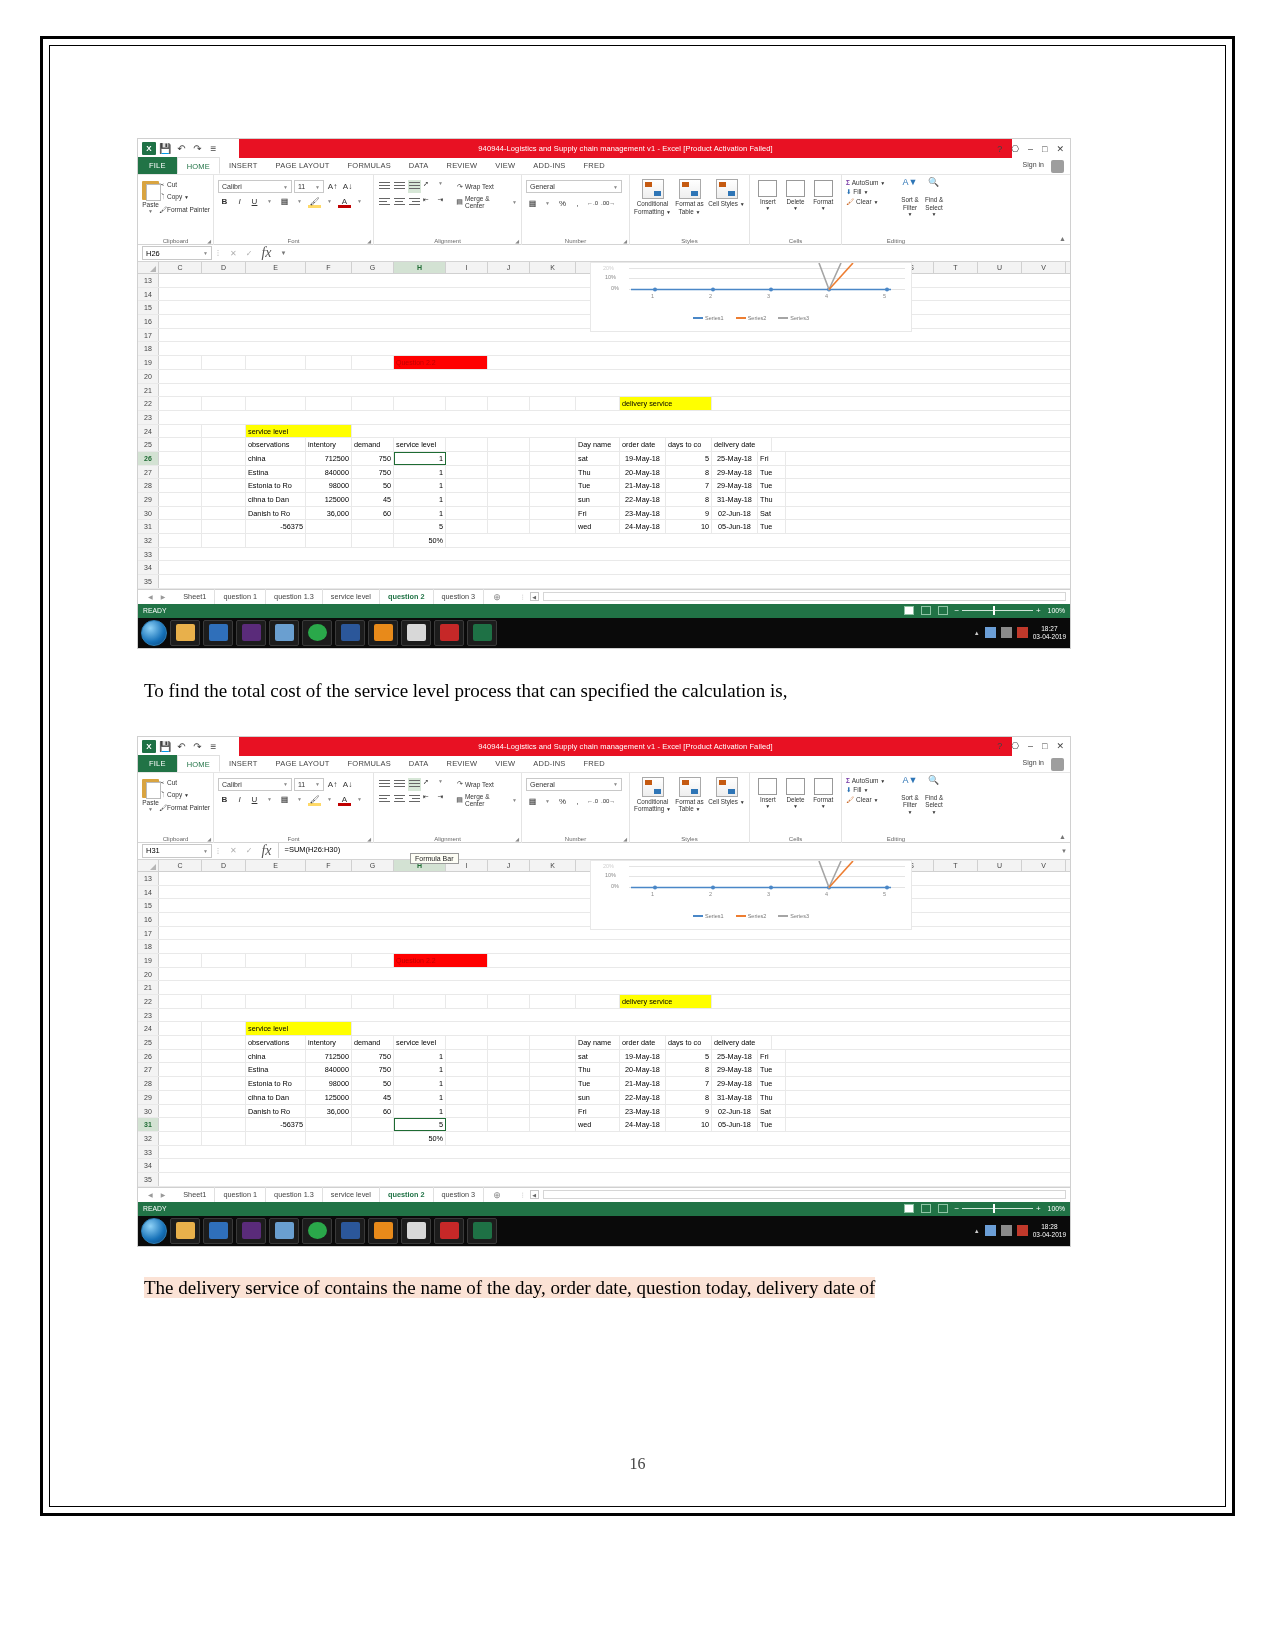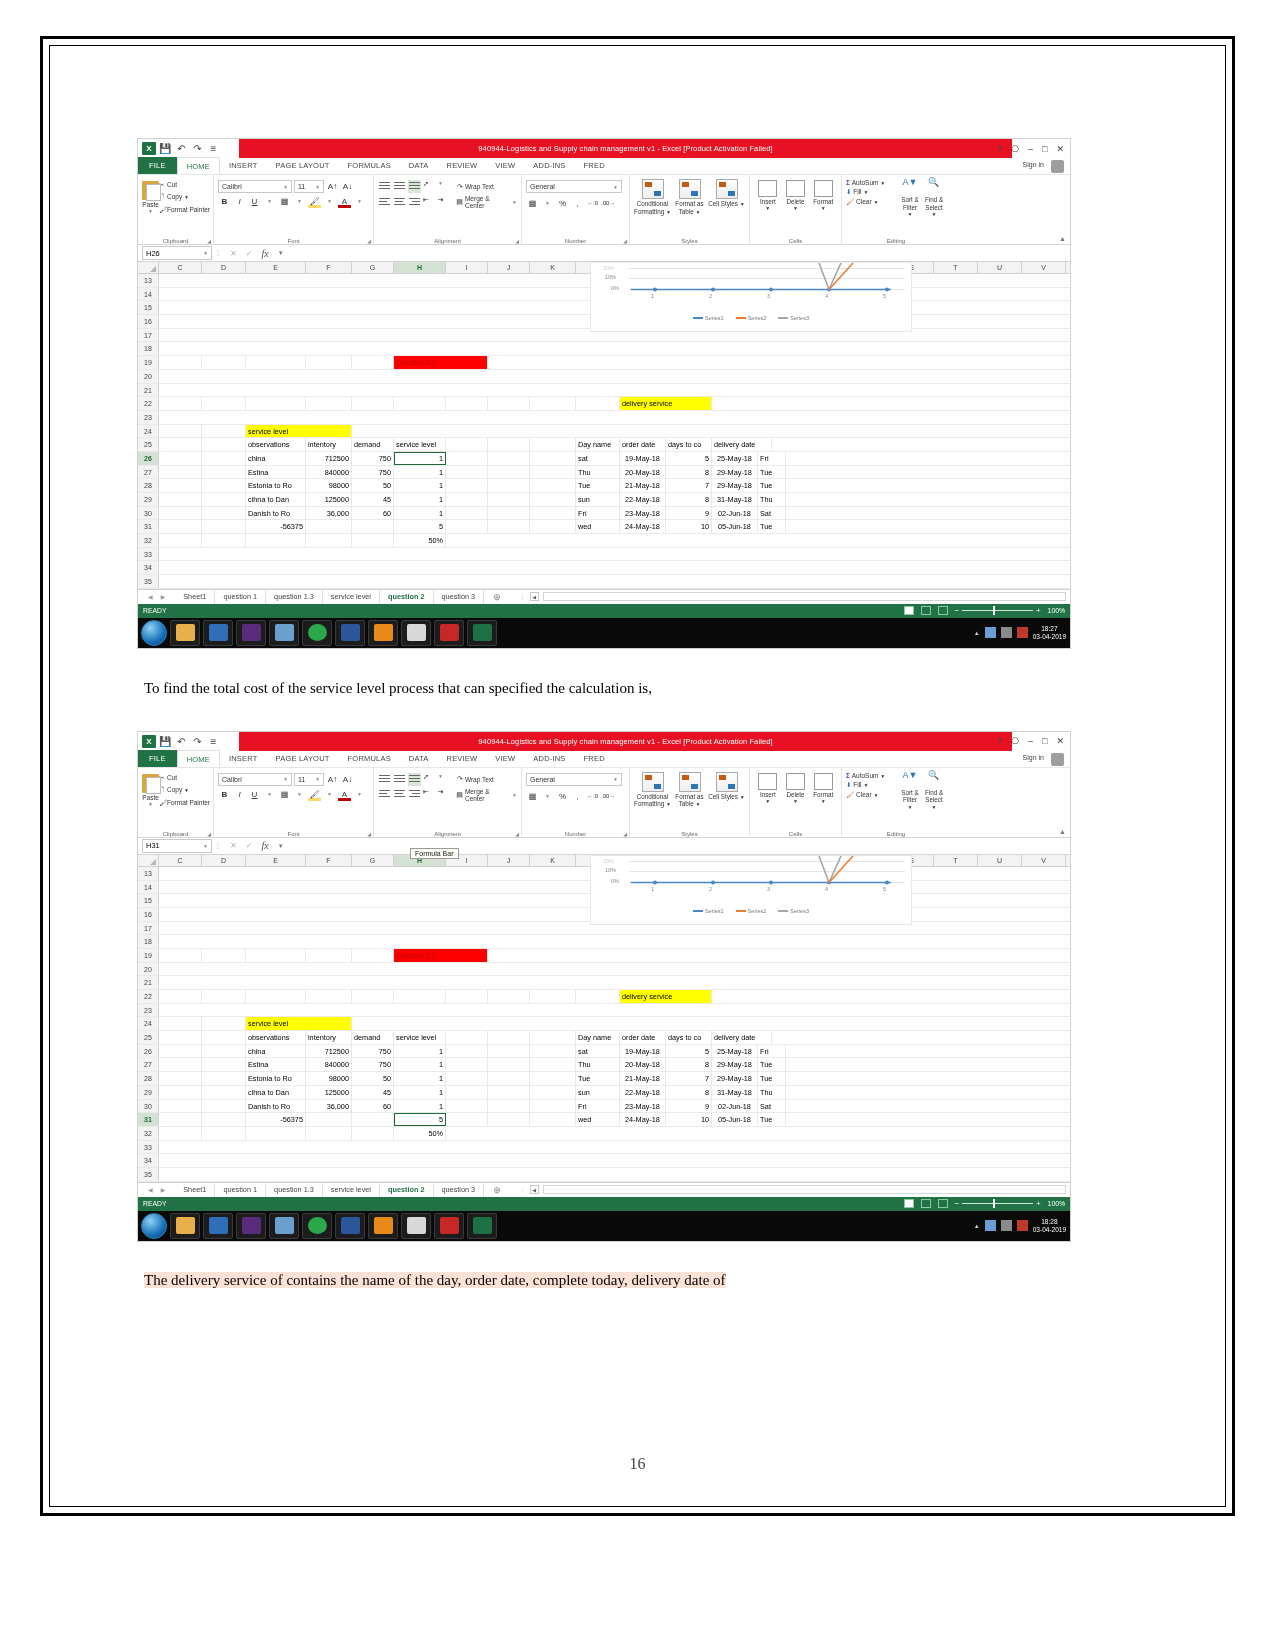--- a/index.html
+++ b/index.html
@@ -115,21 +115,21 @@
   .eicon{ width:24px; text-align:center; font-size:6.3px; line-height:7.5px;}
   .eicon-g{ width:16px;height:16px;margin:0 auto 1px; position:relative; }
   .rib-collapse{ position:absolute; right:4px; bottom:2px; font-size:7px; color:#777;}
 
   
   .fbar{ height:17px; display:flex; align-items:center; border-bottom:1px solid #d4d4d4; background:#fff; position:relative;}
   .namebox{ width:70px; height:14px; border:1px solid #c8c8c8; margin-left:4px; font-size:7.5px;
             display:flex; align-items:center; justify-content:space-between; padding:0 3px; background:#fff;}
   .fbar-sep{ width:12px; text-align:center; color:#999; font-size:7px;}
   .fbar-btns{ display:flex; gap:9px; padding:0 6px; color:#b0b0b0; font-size:8px; align-items:center;}
-  .fx{ font-style:italic; font-family:"Liberation Serif",serif; color:#555; font-size:10px;}
+  .fx{ font-style:italic; font-family:"Liberation Serif",serif; color:#555; font-size:14px;}
   .fbar-input{ flex:1; border-left:1px solid #d4d4d4; height:15px; font-size:7.5px; padding:2px 0 0 6px; color:#000;}
   .fbar-drop{ width:12px; text-align:center; color:#777; font-size:6px;}
 
   
   .grid-wrap{ position:relative; background:#fff; }
   .colhdr{ display:flex; height:12px; background:#f3f3f3; border-bottom:1px solid #d0d0d0; }
   .corner{ width:21px; border-right:1px solid #d0d0d0; position:relative; background:#f3f3f3;}
   .corner:after{content:"";position:absolute;right:2px;bottom:1px;border-left:6px solid transparent;border-bottom:6px solid #b5b5b5;}
   .ch{ border-right:1px solid #d0d0d0; text-align:center; font-size:7px; color:#444; line-height:12px; background:#f3f3f3;}
   .ch.sel{ background:#d3e2d3; color:#1e6b33; font-weight:bold;}
@@ -185,21 +185,21 @@
     background:radial-gradient(circle at 35% 30%, #8fd2f7, #1671b8 60%, #0a3f72);
     border:1px solid #2d7fb8;}
   .tbi{ width:30px;height:26px; margin-left:3px; border:1px solid #3a3a3a; background:#1c1c1c;
         display:flex;align-items:center;justify-content:center; border-radius:2px;}
   .tbg{ width:19px;height:17px;border-radius:2px;}
   .tray{ position:absolute; right:4px; top:0; height:30px; display:flex; align-items:center; gap:5px;}
   .trayico{ width:11px;height:11px;}
   .clock{ color:#fff; font-size:6.5px; line-height:8px; text-align:center; font-family:"Liberation Sans",sans-serif;}
 
   
-  .para{ font-family:"Liberation Serif", serif; font-size:15px; color:#000; margin:31px 0 0 7px; }
+  .para{ font-family:"Liberation Serif", serif; font-size:19px; color:#000; margin:31px 0 0 7px; }
   .para2{ margin-top:33px; }
   .para-hl{ background:#fbe2d5; display:inline; }
   .pagenum{ position:absolute; left:0; right:0; top:1455px; text-align:center; font-size:16px; color:#444;
             font-family:"Liberation Serif", serif;}
   .tooltip{
     position:absolute; border:1px solid #9a9a9a; background:#fdfdf5; font-size:7px; padding:1px 4px;
     color:#222; z-index:20;
   }
 </style>
 </head>
@@ -978,20 +978,21 @@
       <div class="namebox">
         <span>H31</span>
         <span style="font-size:5px;color:#888">▼</span>
       </div>
       <div class="fbar-sep">⋮</div>
       <div class="fbar-btns">
         <span>✕</span>
         <span>✓</span>
         <span class="fx">fx</span>
       </div>
+      <div class="fbar-input">=SUM(H26:H30)</div>
       <div class="fbar-drop">▼</div>
     </div>
 
     <div class="grid-wrap">
       <div class="tooltip" style="left:272px; top:-7px;">Formula Bar</div>
 
       <div class="colhdr">
         <div class="corner"></div>
         <div class="ch" style="width:43px">C</div>
         <div class="ch" style="width:44px">D</div>
@@ -1326,17 +1327,17 @@
         <span class="trayico" style="background:#c0392b"></span>
         <span class="clock">
           <span>18:28</span><br>
           <span>03-04-2019</span>
         </span>
       </div>
     </div>
   </div>
 
   <div class="para" style="margin-top:30px">
-    <span class="para-hl">The delivery service of contains the name of the day, order date, complete today, delivery date of</span>
+    <span class="para-hl">The delivery service of contains the name of the day, order date, question today, delivery date of</span>
   </div>
 </div>
 
 <div class="pagenum">16</div>
 
 </body></html>

